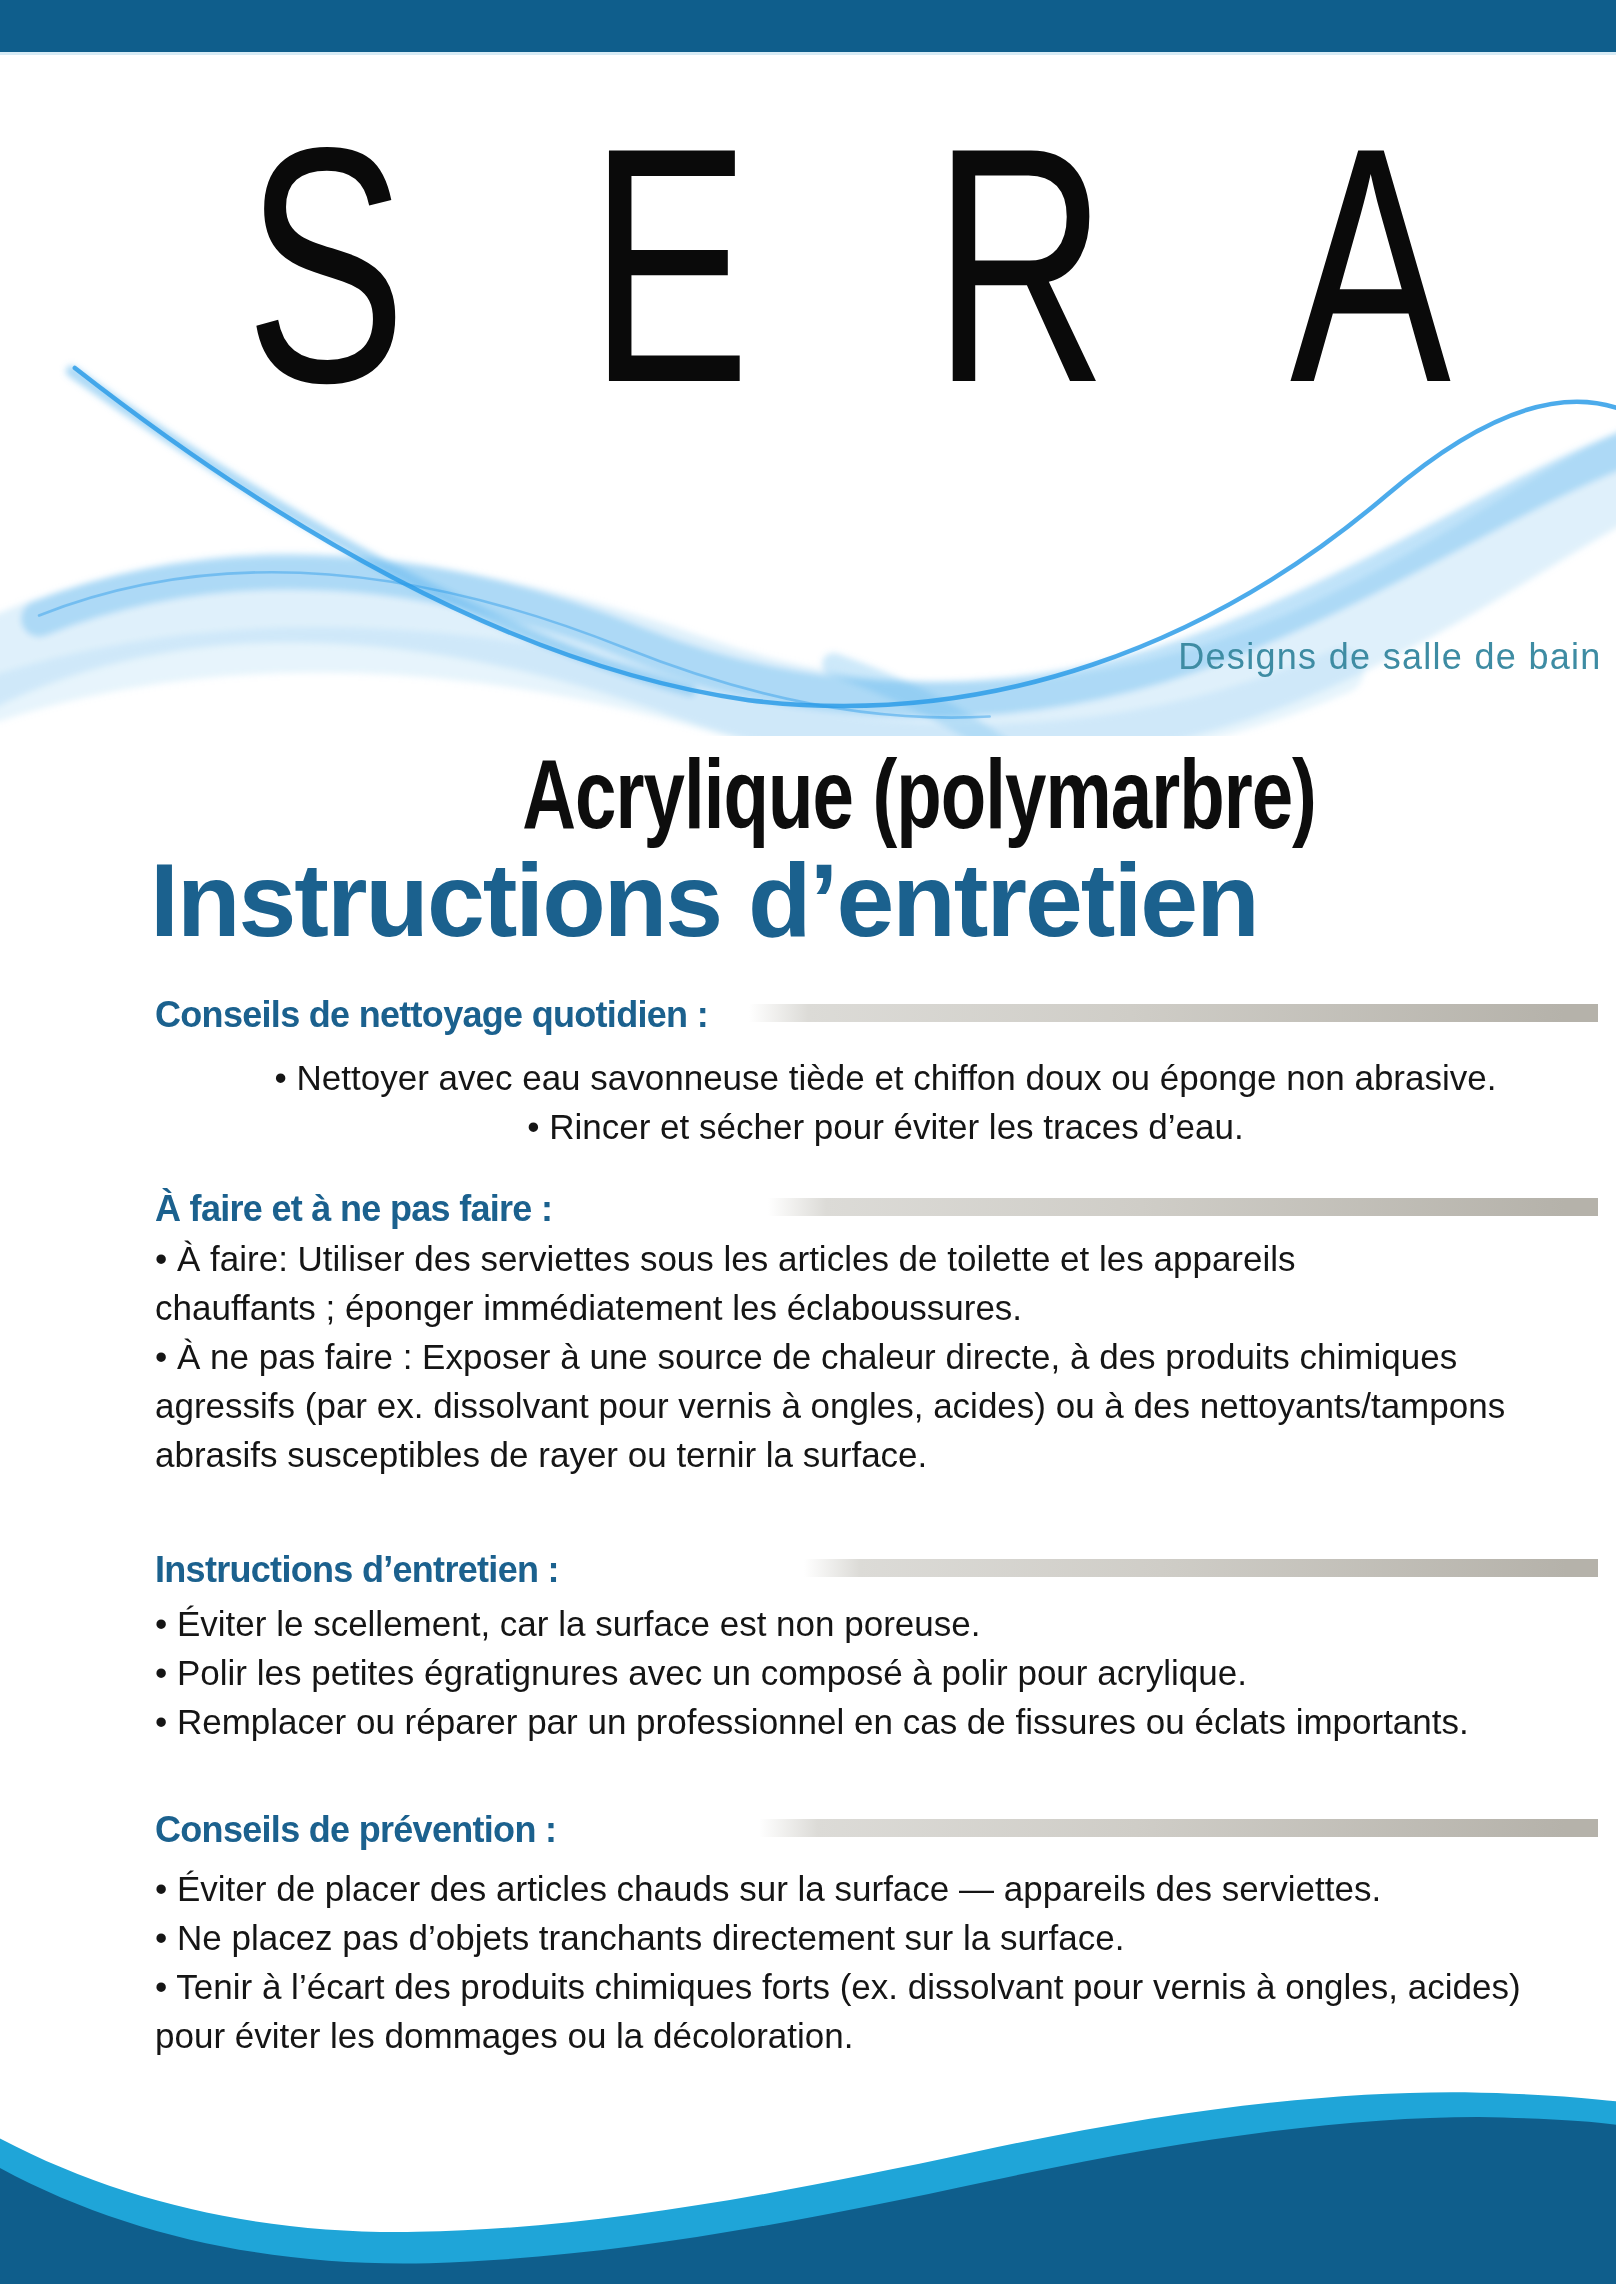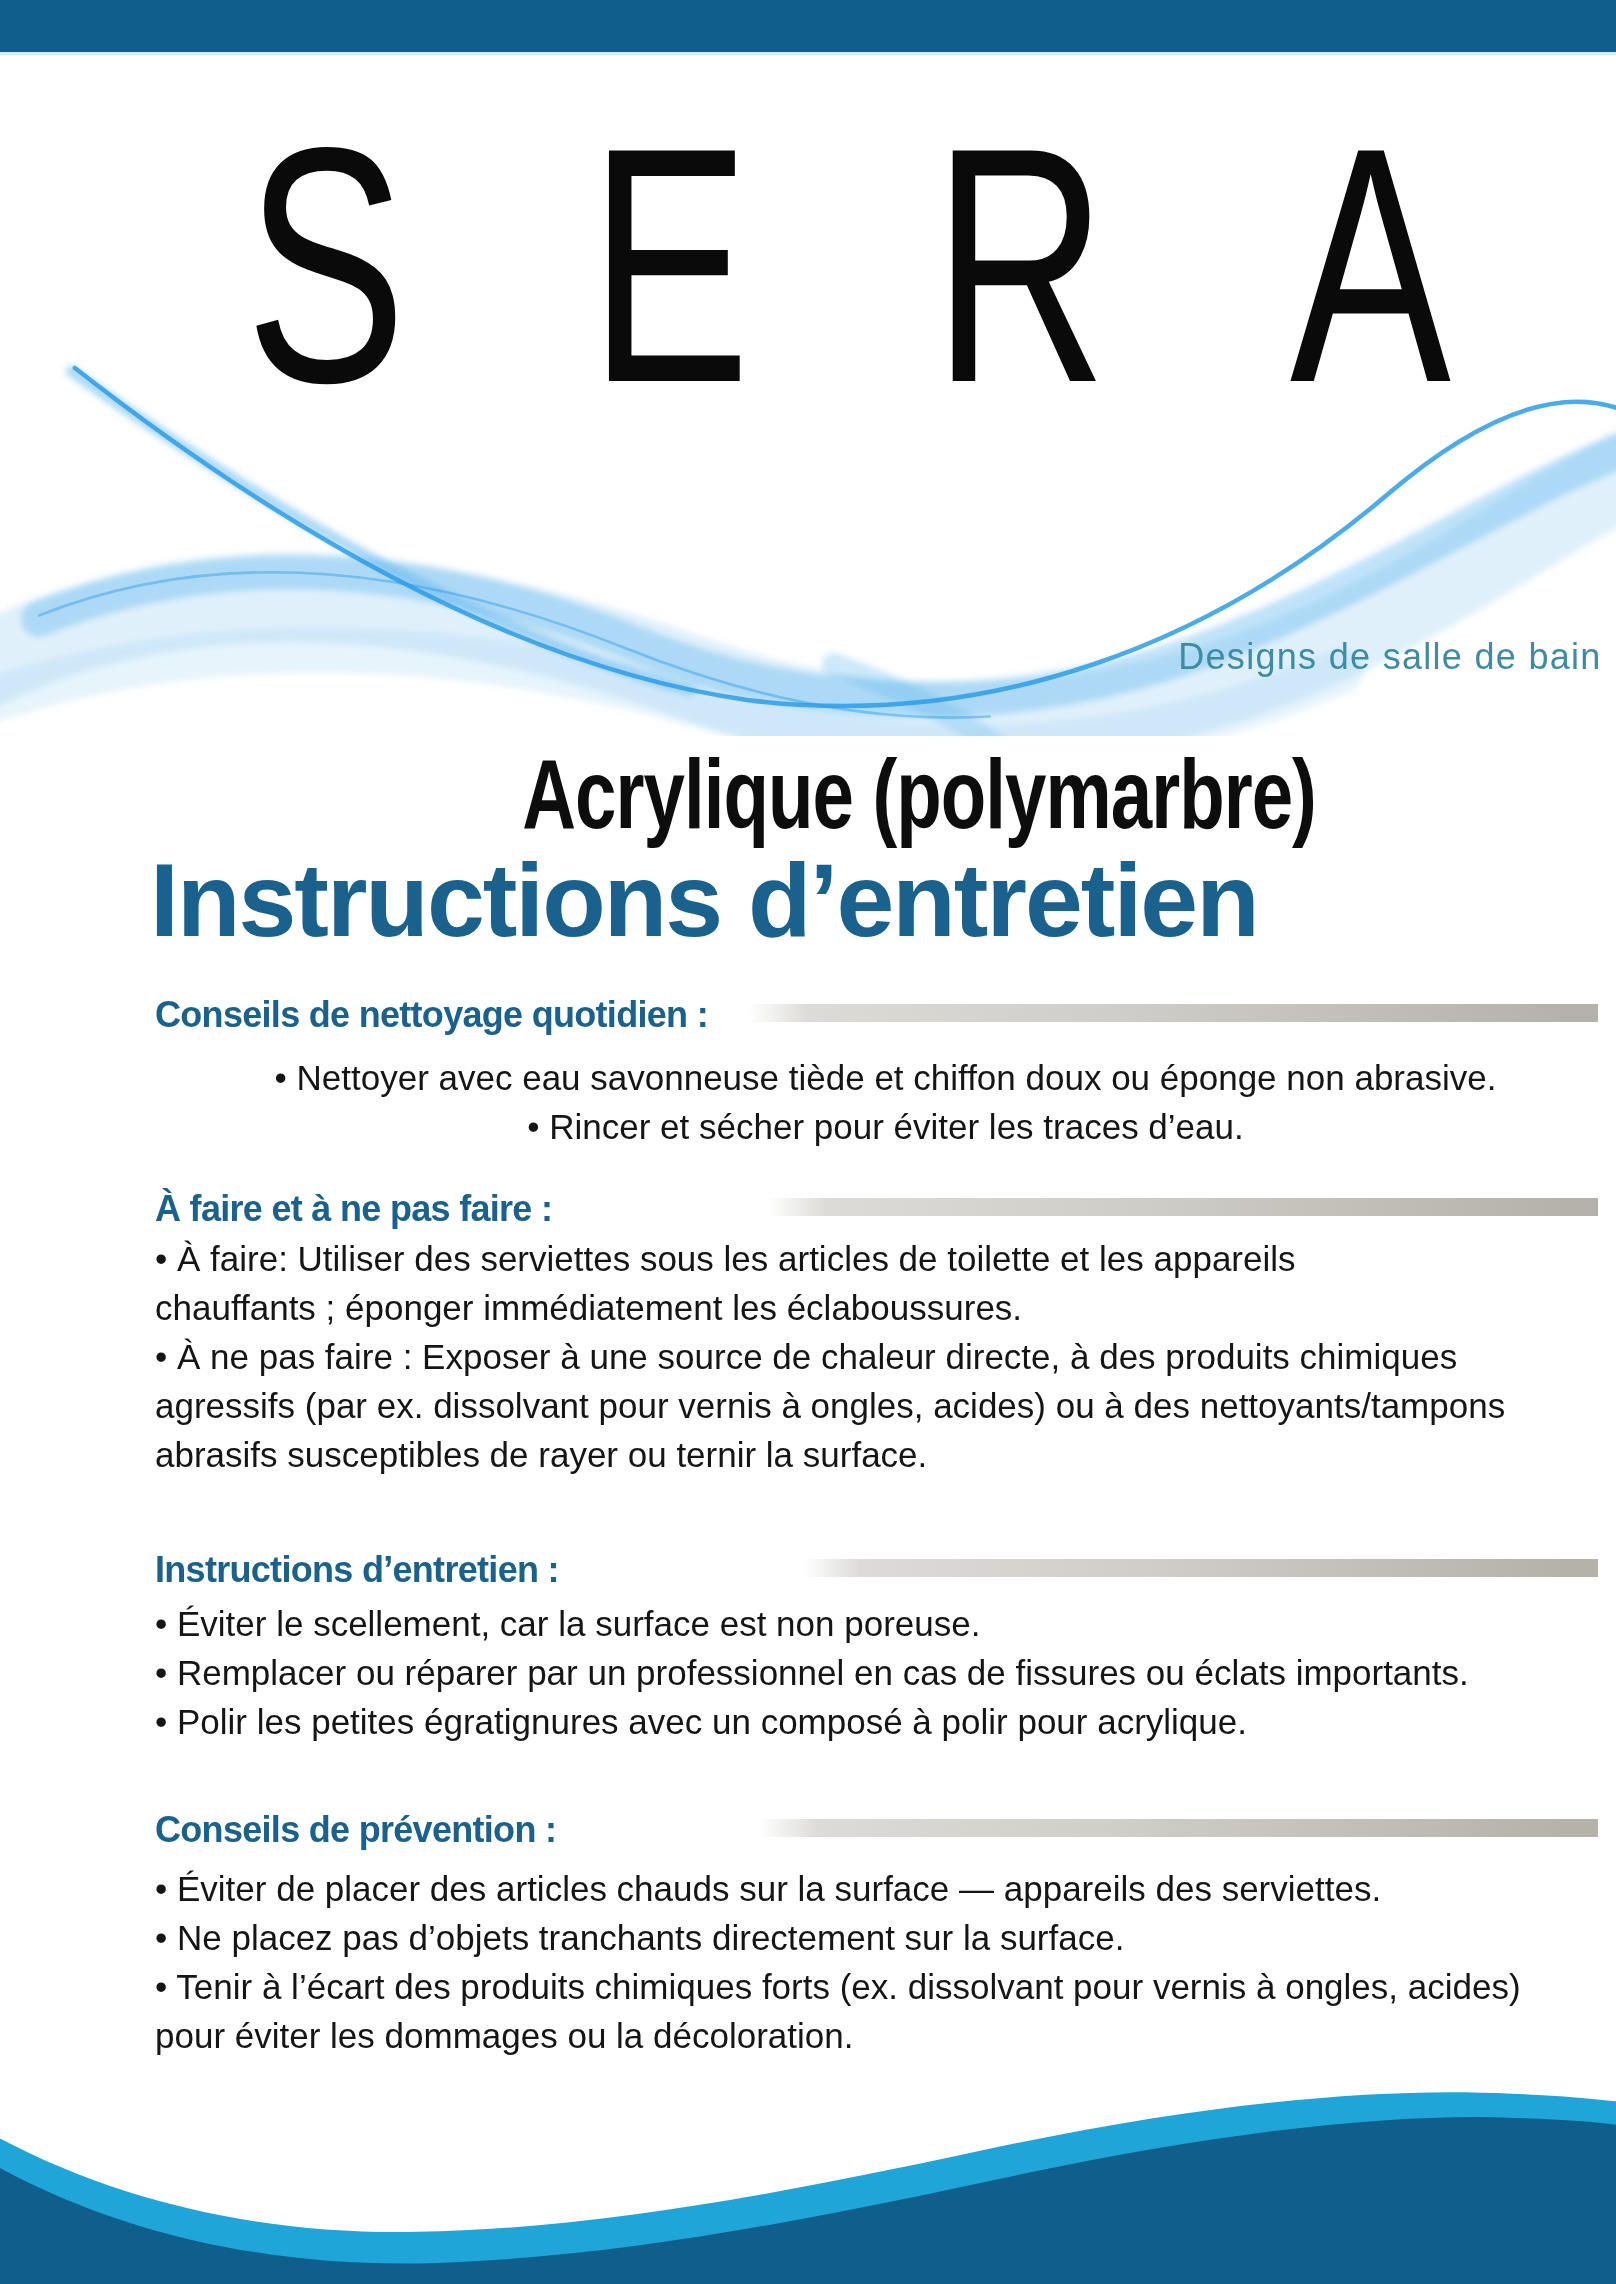--- a/index.html
+++ b/index.html
@@ -156,22 +156,22 @@
         <div class="bullet-line">agressifs (par ex. dissolvant pour vernis à ongles, acides) ou à des nettoyants/tampons</div>
         <div class="bullet-line">abrasifs susceptibles de rayer ou ternir la surface.</div>
       </div>
   </div>
 
   <div class="section s3">
     <div class="bar"></div>
     <span class="heading">Instructions d’entretien :</span>
     <div class="bullets">
         <div class="bullet-line">• Éviter le scellement, car la surface est non poreuse.</div>
+        <div class="bullet-line">• Polir les petites égratignures avec un composé à polir pour acrylique.</div>
         <div class="bullet-line">• Remplacer ou réparer par un professionnel en cas de fissures ou éclats importants.</div>
-        <div class="bullet-line">• Polir les petites égratignures avec un composé à polir pour acrylique.</div>
       </div>
   </div>
 
   <div class="section s4">
     <div class="bar"></div>
     <span class="heading">Conseils de prévention :</span>
     <div class="bullets">
         <div class="bullet-line">• Éviter de placer des articles chauds sur la surface — appareils des serviettes.</div>
         <div class="bullet-line">• Ne placez pas d’objets tranchants directement sur la surface.</div>
         <div class="bullet-line">• Tenir à l’écart des produits chimiques forts (ex. dissolvant pour vernis à ongles, acides)</div>

